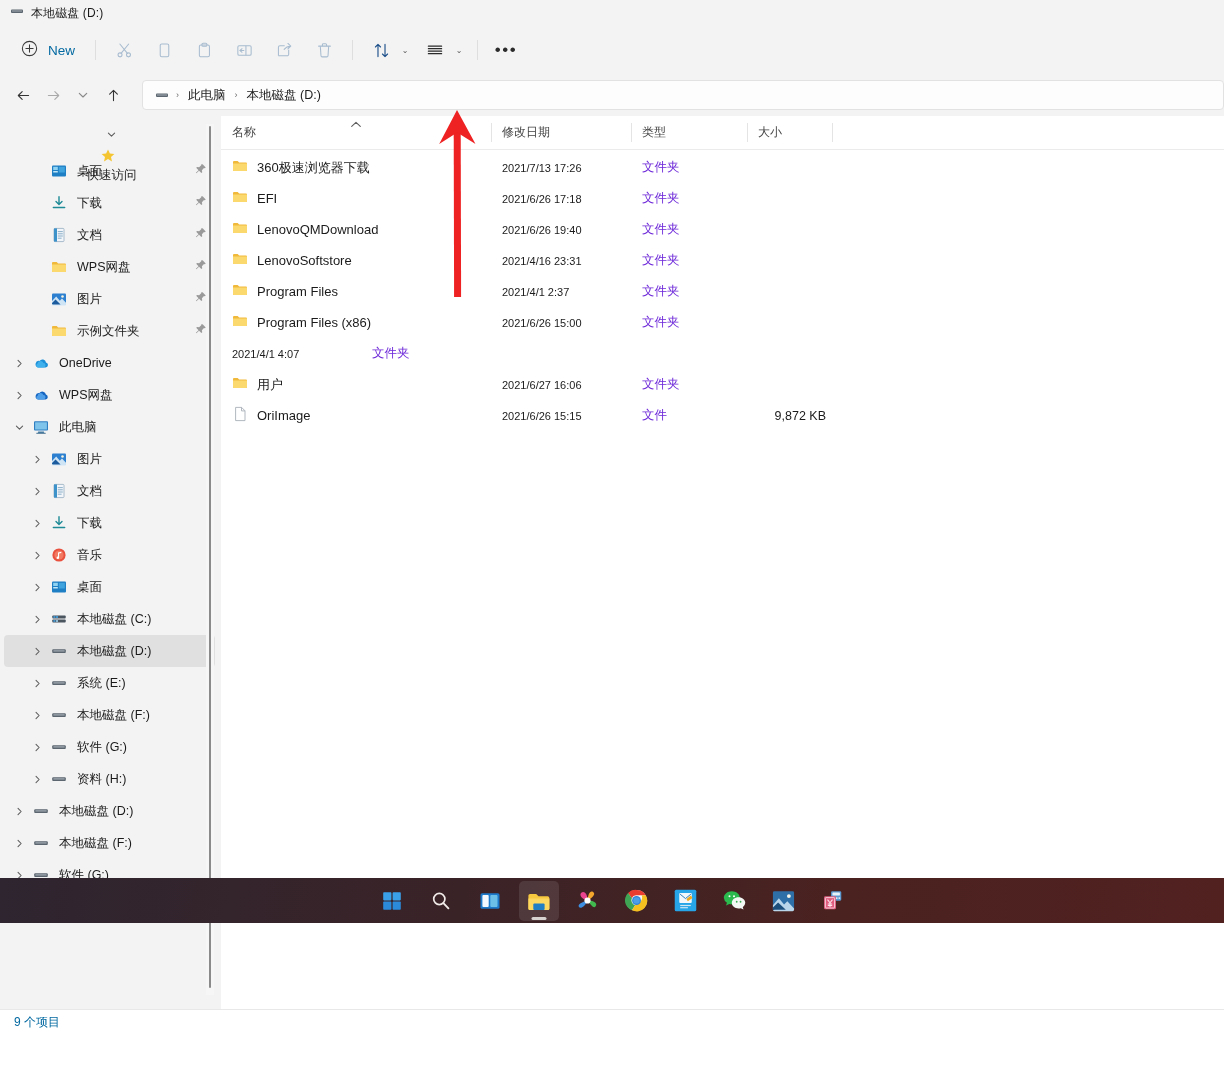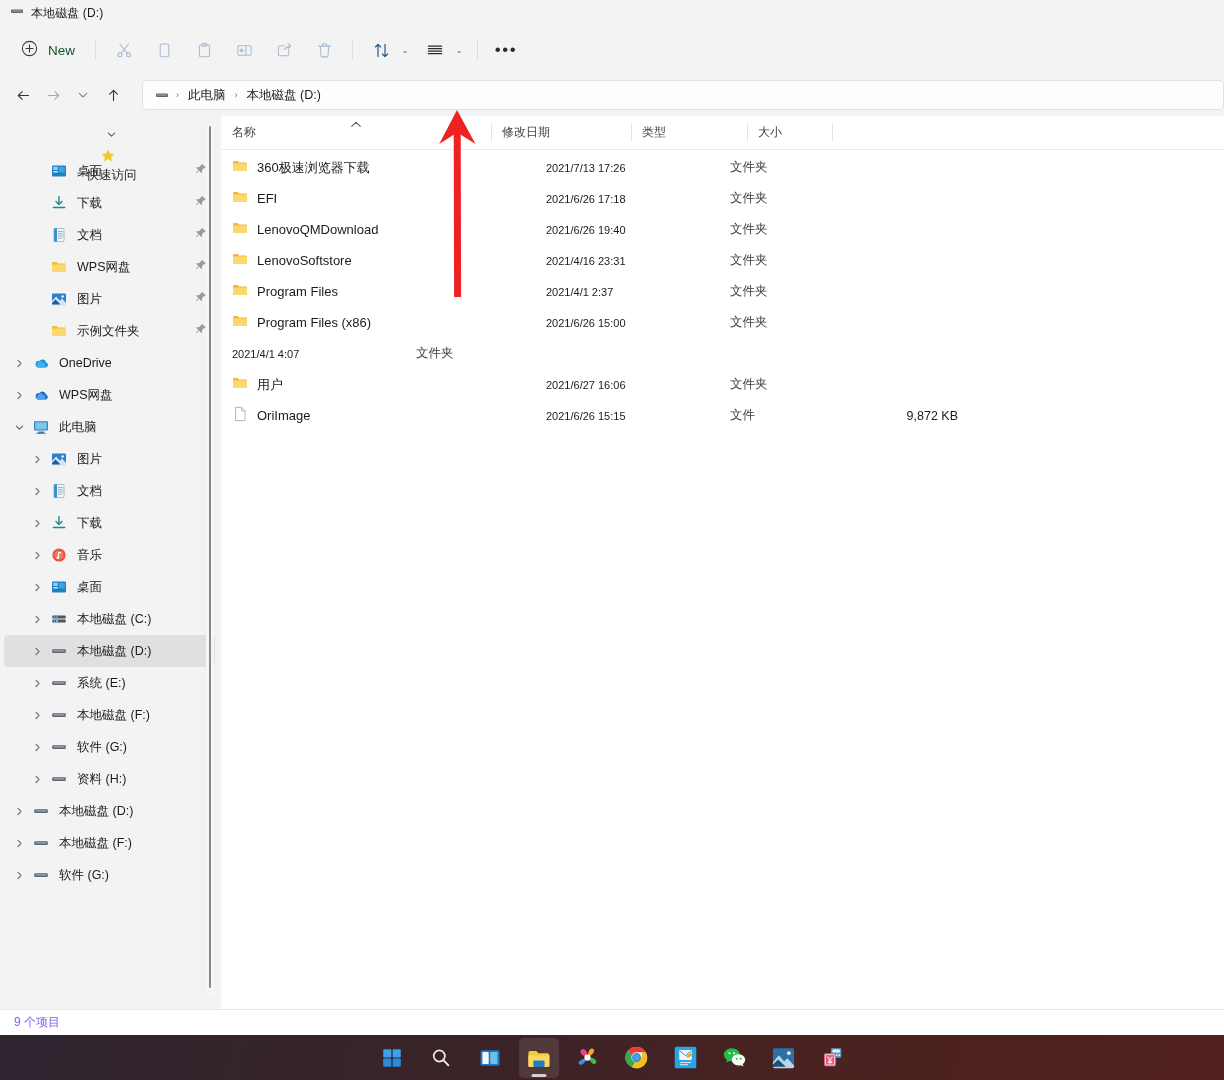--- a/index.html
+++ b/index.html
@@ -2,21 +2,21 @@
 <html><head>
 <meta charset="utf-8">
 <style>
   * { box-sizing: border-box; margin: 0; padding: 0; }
   html, body {
     width: 1224px; height: 1080px;
     overflow: hidden;
     font-family: "Liberation Sans", "DejaVu Sans", sans-serif;
     background: #fff;
   }
-  #root { position: relative; width: 1224px; height: 1080px; }
+  #root { position: relative; width: 1224px; height: 923px; }
 
   
   .window {
     position: absolute; left: 0; top: 0;
     width: 1224px; height: 1035px;
     background: #f3f3f3;
     display: flex; flex-direction: column;
   }
 
   
@@ -35,21 +35,21 @@
     background: #f3f3f3;
     display: flex; align-items: center;
     padding-left: 14px;
     gap: 0px;
   }
   .cmd-new {
     display: flex; align-items: center; gap: 9px;
     height: 32px; padding: 0 12px 0 6px;
     border-radius: 4px; cursor: default;
   }
-  .cmd-new-label { font-size: 13.5px; color: #14532d; }
+  .cmd-new-label { font-size: 13.5px; color: #0369a1; }
   .cmd-btn {
     width: 40px; height: 32px;
     display: flex; align-items: center; justify-content: center;
     border-radius: 4px; cursor: default;
   }
   .cmd-sep { width: 1px; height: 20px; background: #dedede; margin: 0 8px; }
   .cmd-group { display: flex; align-items: center; }
   .chev { font-size: 8px; color: #5a5a5a; margin-left: -4px; margin-right: 2px;
           width: 16px; text-align: center; }
   .cmd-dots { font-size: 17px; color: #2b2b2b; letter-spacing: 1.5px; }
@@ -158,41 +158,40 @@
   .sortcaret {
     position: absolute; left: 50%; transform: translateX(-50%);
     top: 5px; font-size: 8px; color: #666;
   }
 
   .filelist { flex: 1 1 auto; overflow: hidden; padding-top: 2px; }
   .frow {
     height: 31px;
     display: flex; align-items: center;
     cursor: default;
-    gap: 44px;
   }
   .f-name {
     width: 270px; flex: 0 0 270px;
     display: flex; align-items: center; gap: 9px;
     padding-left: 11px; min-width: 0;
   }
   .f-name .lbl { font-size: 13px; color: #1b1b1b; white-space: nowrap; overflow: hidden; text-overflow: ellipsis; }
   .f-date { width: 140px; flex: 0 0 140px; padding-left: 11px; font-size: 11px; color: #1b1b1b; }
-  .f-type { width: 116px; flex: 0 0 116px; padding-left: 11px; font-size: 12.5px; color: #404040; }
+  .f-type { width: 116px; flex: 0 0 116px; padding-left: 11px; font-size: 12.5px; color: #6d28d9; }
   .f-size { width: 86px; flex: 0 0 86px; padding-right: 7px; font-size: 12.5px; color: #1b1b1b; text-align: right; }
 
   
   .statusbar {
     height: 26px; flex: 0 0 26px;
     background: #fff;
     border-top: 1px solid #e8e8e8;
     display: flex; align-items: center;
     padding-left: 14px;
   }
-  .status-text { font-size: 12px; color: #8b5cf6; }
+  .status-text { font-size: 12px; color: #0369a1; }
 
   
   .annot { position: absolute; pointer-events: none; }
 
   
   .taskbar {
     position: absolute; left: 0; bottom: 0;
     width: 1224px; height: 45px;
     background: linear-gradient(100deg, #2e2530 0%, #3a2327 38%, #4a2220 68%, #512120 100%);
     display: flex; align-items: center; justify-content: center;

